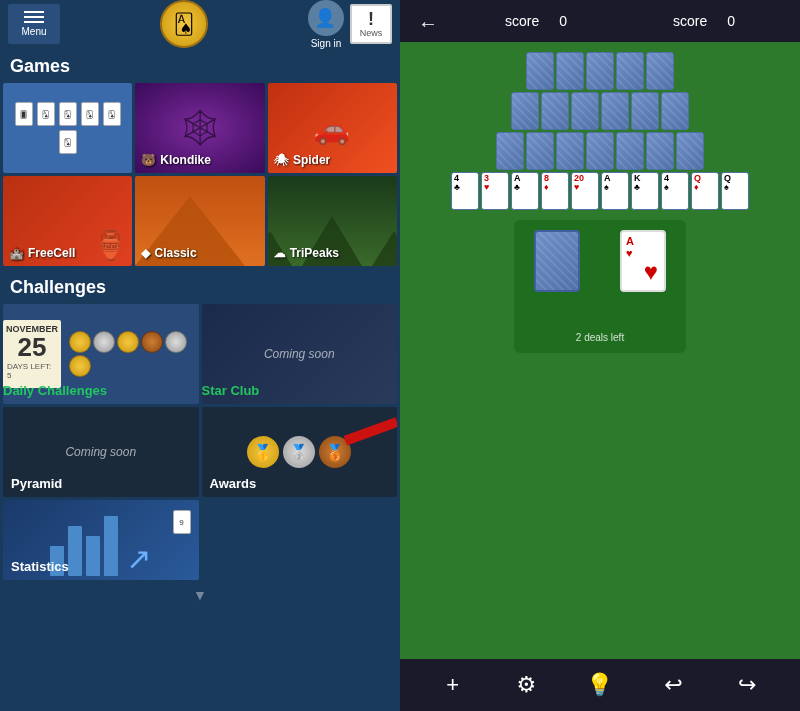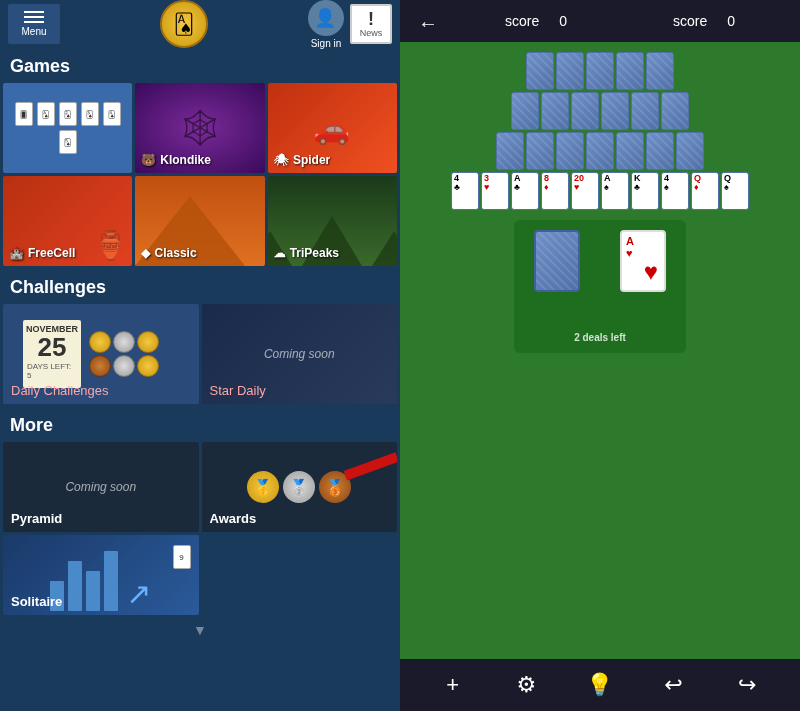--- a/index.html
+++ b/index.html
@@ -121,21 +121,21 @@
       height: 100px;
       position: relative;
       cursor: pointer;
       overflow: hidden;
       border-radius: 2px;
     }
     .daily-art {
       width: 100%; height: 100%;
       background: #2a4a7a;
       display: flex; align-items: center; justify-content: flex-start;
-      padding: 20px;
+      padding: 0;
       gap: 8px;
     }
     .calendar-block {
       background: #f5f0d8; border-radius: 2px;
       width: 58px; min-height: 68px;
       display: flex; flex-direction: column; align-items: center;
       padding: 4px;
     }
     .cal-month { font-size: 9px; font-weight: bold; color: #333; text-transform: uppercase; }
     .cal-day { font-size: 26px; font-weight: bold; color: #333; line-height: 1; }
@@ -148,22 +148,22 @@
 
     .star-club-art {
       width: 100%; height: 100%;
       background: linear-gradient(135deg, #1a2a4a, #2a3a5a);
       display: flex; align-items: center; justify-content: center;
     }
     .coming-soon-text {
       color: rgba(255,255,255,0.6); font-size: 12px; font-style: italic;
     }
     .challenge-label {
-      position: absolute; bottom: 6px; left: 8px;
-      color: #fca5a5; font-size: 13px; font-weight: 400;
+      position: absolute; bottom: 6px; left: 0;
+      color: #22c55e; font-size: 13px; font-weight: 700;
     }
 
     
     .more-grid {
       display: grid;
       grid-template-columns: repeat(2, 1fr);
       gap: 3px;
       padding: 0 3px 3px 3px;
     }
     .more-tile {
@@ -335,21 +335,20 @@
     }
     .ace-card .big-suit {
       position: absolute;
       bottom: 4px; right: 6px;
       font-size: 24px;
     }
     .deals-left-text {
       color: rgba(255,255,255,0.8);
       font-size: 10px;
       text-align: right;
-      font-weight: bold;
     }
 
     
     .game-toolbar {
       background: #1a1a2a;
       height: 52px;
       display: flex;
       align-items: center;
       justify-content: space-around;
       padding: 0 16px;
@@ -510,26 +509,25 @@
           <div class="coin coin-gold"></div>
         </div>
       </div>
       <div class="challenge-label">Daily Challenges</div>
     </div>
 
     <div class="challenge-tile">
       <div class="star-club-art">
         <span class="coming-soon-text">Coming soon</span>
       </div>
-      <div class="challenge-label">Star Daily</div>
+      <div class="challenge-label">Star Club</div>
     </div>
 
   </div>
 
-  <div class="section-title">More</div>
 
   <div class="more-grid">
 
     <div class="more-tile">
       <div class="themes-art">
         <span class="coming-soon-text">Coming soon</span>
       </div>
       <div class="more-label">Pyramid</div>
     </div>
 
@@ -547,21 +545,21 @@
       <div class="stats-art">
         <div class="stat-bar" style="height:30px;"></div>
         <div class="stat-bar" style="height:50px;"></div>
         <div class="stat-bar" style="height:40px;"></div>
         <div class="stat-bar" style="height:60px;"></div>
         <span style="font-size:30px;color:#6ab0ff;margin-left:4px;">↗</span>
         <div style="position:absolute;right:8px;top:10px;display:flex;flex-direction:column;gap:2px;">
           <div style="width:18px;height:24px;background:white;border-radius:2px;border:1px solid #aaa;font-size:8px;text-align:center;line-height:24px;color:#333;">9</div>
         </div>
       </div>
-      <div class="more-label">Solitaire</div>
+      <div class="more-label">Statistics</div>
     </div>
 
   </div>
 
   <div class="scroll-indicator">▼</div>
 
 </div>
 
 <div class="right-panel">
 

